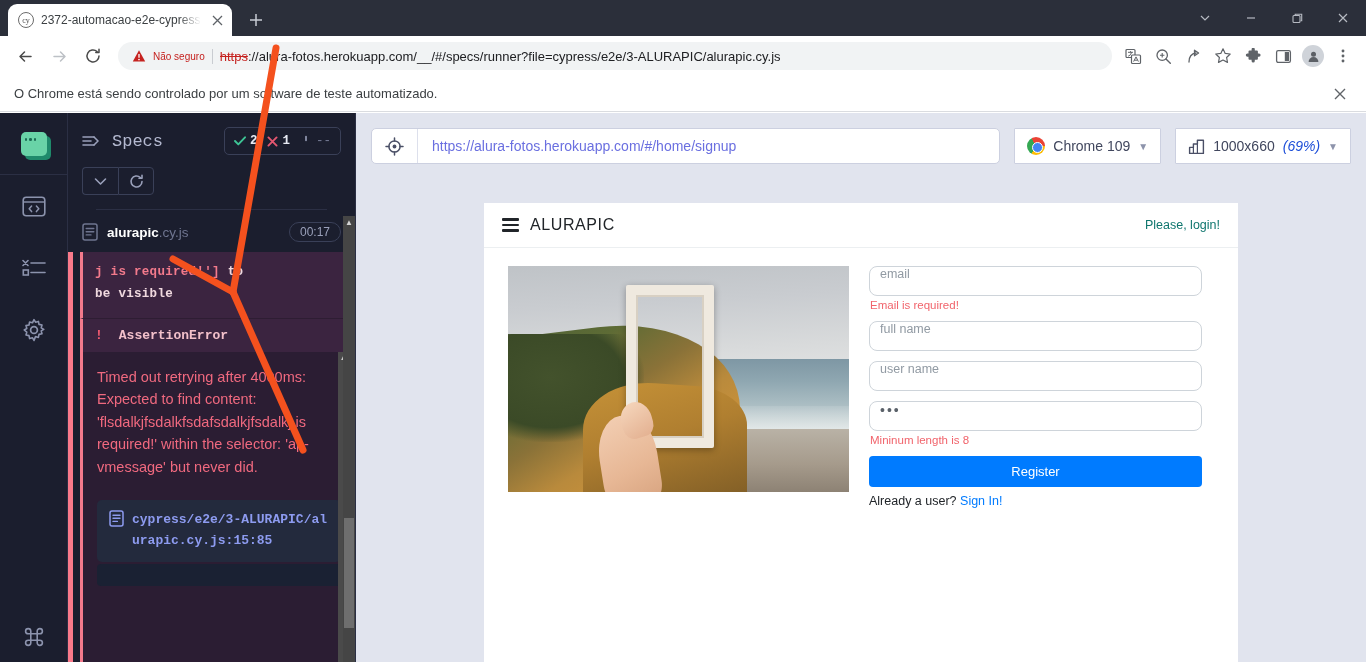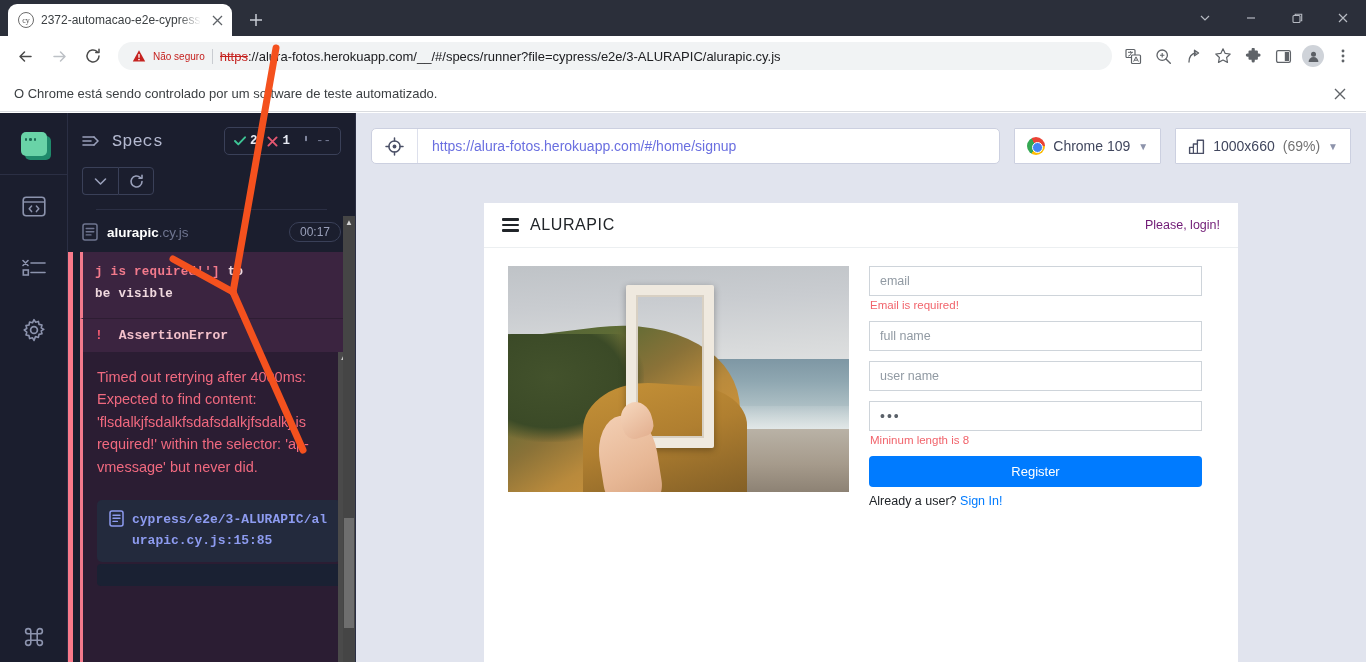--- a/index.html
+++ b/index.html
@@ -219,21 +219,21 @@
   .url-text {
     padding-left: 14px; font-size: 14px; color: #6a6fe0;
     white-space: nowrap; overflow: hidden; text-overflow: ellipsis;
   }
   .pill {
     height: 36px; background: #fff; border: 1px solid #ccd0e0; border-radius: 1px;
     display: flex; align-items: center; gap: 8px; padding: 0 12px;
     font-size: 14px; color: #41475e; flex: 0 0 auto;
   }
   .pill .caret { color: #8d93ab; font-size: 10px; }
-  .pill .dim { color: #737373; }
+  .pill .dim { color: #1d4ed8; font-style: italic; }
   .chrome-logo {
     width: 18px; height: 18px; border-radius: 50%;
     background: conic-gradient(from -30deg, #ea4335 0deg 120deg, #fbbc05 120deg 240deg, #34a853 240deg 360deg);
     position: relative; flex: 0 0 auto;
   }
   .chrome-logo::after {
     content: ""; position: absolute; left: 4.5px; top: 4.5px;
     width: 9px; height: 9px; border-radius: 50%;
     background: #4285f4; border: 1.6px solid #fff;
   }
@@ -244,31 +244,31 @@
   }
 
   
   .ap-nav {
     height: 45px; display: flex; align-items: center; padding: 0 18px;
     border-bottom: 1px solid #eceff1;
   }
   .burger { width: 17px; display: flex; flex-direction: column; gap: 3px; flex:0 0 auto; }
   .burger i { display: block; height: 2.6px; background: #212529; border-radius: 1px; }
   .ap-brand { margin-left: 11px; font-size: 16px; color: #212529; letter-spacing: .6px; flex: 1 1 auto; }
-  .ap-login { font-size: 12.5px; color: #701a75; }
+  .ap-login { font-size: 12.5px; color: #0f766e; }
 
   .ap-body { display: flex; padding: 18px 24px 0 24px; gap: 20px; }
   .ap-photo { width: 341px; height: 226px; flex: 0 0 341px; position: relative;
               overflow: hidden; }
   .ap-form { flex: 1 1 auto; padding-right: 12px; }
   .ap-h1 { text-align: center; font-size: 21px; color: #212529; font-weight: normal;
            margin: 4px 0 20px 0; }
   .fld {
-    height: 30px; border: 1px solid #ced4da; border-radius: 0;
-    display: flex; align-items: center; padding: 0 10px;
+    height: 30px; border: 1px solid #ced4da; border-radius: 8px;
+    display: flex; align-items: flex-start; padding: 0 10px;
     font-size: 12.5px; color: #919aa3; background: #fff;
   }
   .fld.dots { letter-spacing: 2px; color: #5a6169; font-size: 14px; }
   .errmsg { font-size: 11.5px; color: #f1646c; margin: 3px 0 0 1px; }
   .gap { height: 10px; }
   .btn-register {
     height: 31px; background: #007bff; border-radius: 4px; color: #fff;
     font-size: 13px; display: flex; align-items: center; justify-content: center;
   }
   .already { margin-top: 7px; font-size: 12.5px; color: #212529; }

